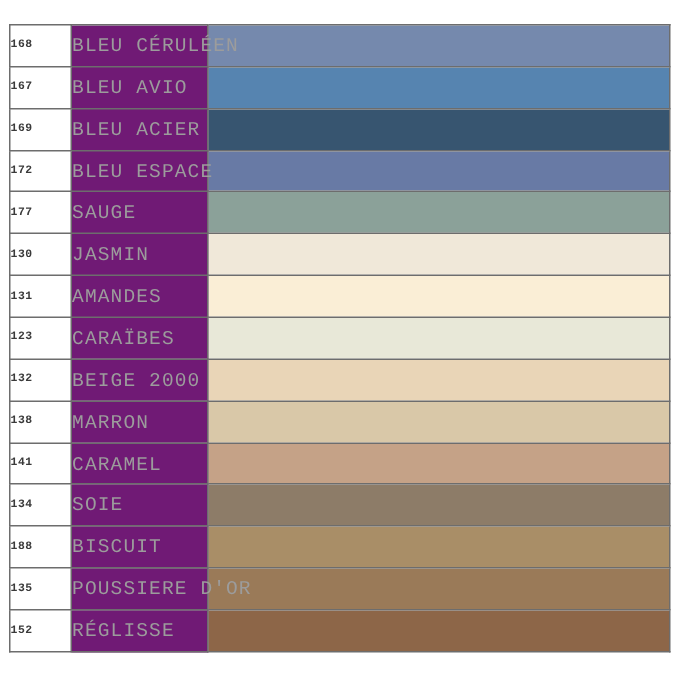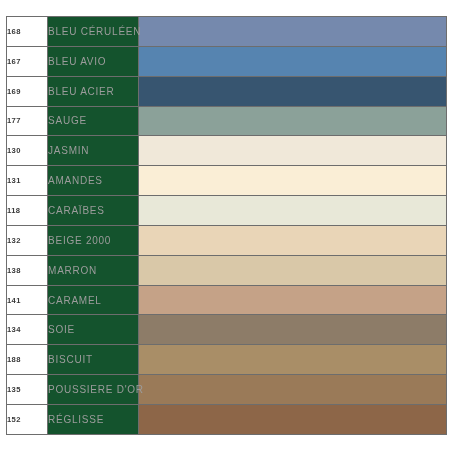--- a/index.html
+++ b/index.html
@@ -13,20 +13,21 @@
     font-family: "Liberation Sans", sans-serif;
     overflow: hidden;
   }
   #color-table-wrap {
     position: absolute;
     left: 6px;
     top: 16px;
     width: 441px;
     height: 419px;
     box-sizing: border-box;
+    font-family: Liberation Mono, monospace;
   }
   table.color-table {
     border-collapse: collapse;
     table-layout: fixed;
     width: 441px;
     height: 419px;
     border: 1px solid #6d6d6d;
     box-sizing: border-box;
   }
   table.color-table td {
@@ -42,25 +43,25 @@
     font-size: 7.6px;
     font-weight: bold;
     color: #3a3a3a;
     letter-spacing: 0.4px;
     padding-left: 9px;
     background: #ffffff;
     white-space: nowrap;
   }
   td.name-cell {
     width: 91px;
-    font-size: 10px;
+    font-size: 13px;
     color: #9c9c9c;
     letter-spacing: 0.75px;
     padding-left: 11px;
-    background: #14532d;
+    background: #701a75;
     white-space: nowrap;
   }
   td.swatch-cell {
     width: 307px;
     padding: 0;
   }
   div.swatch-fill {
     width: 100%;
     height: 100%;
     min-height: 23px;
@@ -88,20 +89,27 @@
           </td>
         </tr>
         <tr>
           <td class="code-cell">169</td>
           <td class="name-cell">BLEU ACIER</td>
           <td class="swatch-cell">
             <div class="swatch-fill" style="background-color: rgb(55, 85, 112);"></div>
           </td>
         </tr>
         <tr>
+          <td class="code-cell">172</td>
+          <td class="name-cell">BLEU ESPACE</td>
+          <td class="swatch-cell">
+            <div class="swatch-fill" style="background-color: rgb(104, 122, 165);"></div>
+          </td>
+        </tr>
+        <tr>
           <td class="code-cell">177</td>
           <td class="name-cell">SAUGE</td>
           <td class="swatch-cell">
             <div class="swatch-fill" style="background-color: rgb(139, 161, 153);"></div>
           </td>
         </tr>
         <tr>
           <td class="code-cell">130</td>
           <td class="name-cell">JASMIN</td>
           <td class="swatch-cell">
@@ -109,21 +117,21 @@
           </td>
         </tr>
         <tr>
           <td class="code-cell">131</td>
           <td class="name-cell">AMANDES</td>
           <td class="swatch-cell">
             <div class="swatch-fill" style="background-color: rgb(250, 238, 214);"></div>
           </td>
         </tr>
         <tr>
-          <td class="code-cell">118</td>
+          <td class="code-cell">123</td>
           <td class="name-cell">CARAÏBES</td>
           <td class="swatch-cell">
             <div class="swatch-fill" style="background-color: rgb(232, 232, 216);"></div>
           </td>
         </tr>
         <tr>
           <td class="code-cell">132</td>
           <td class="name-cell">BEIGE 2000</td>
           <td class="swatch-cell">
             <div class="swatch-fill" style="background-color: rgb(233, 213, 183);"></div>

